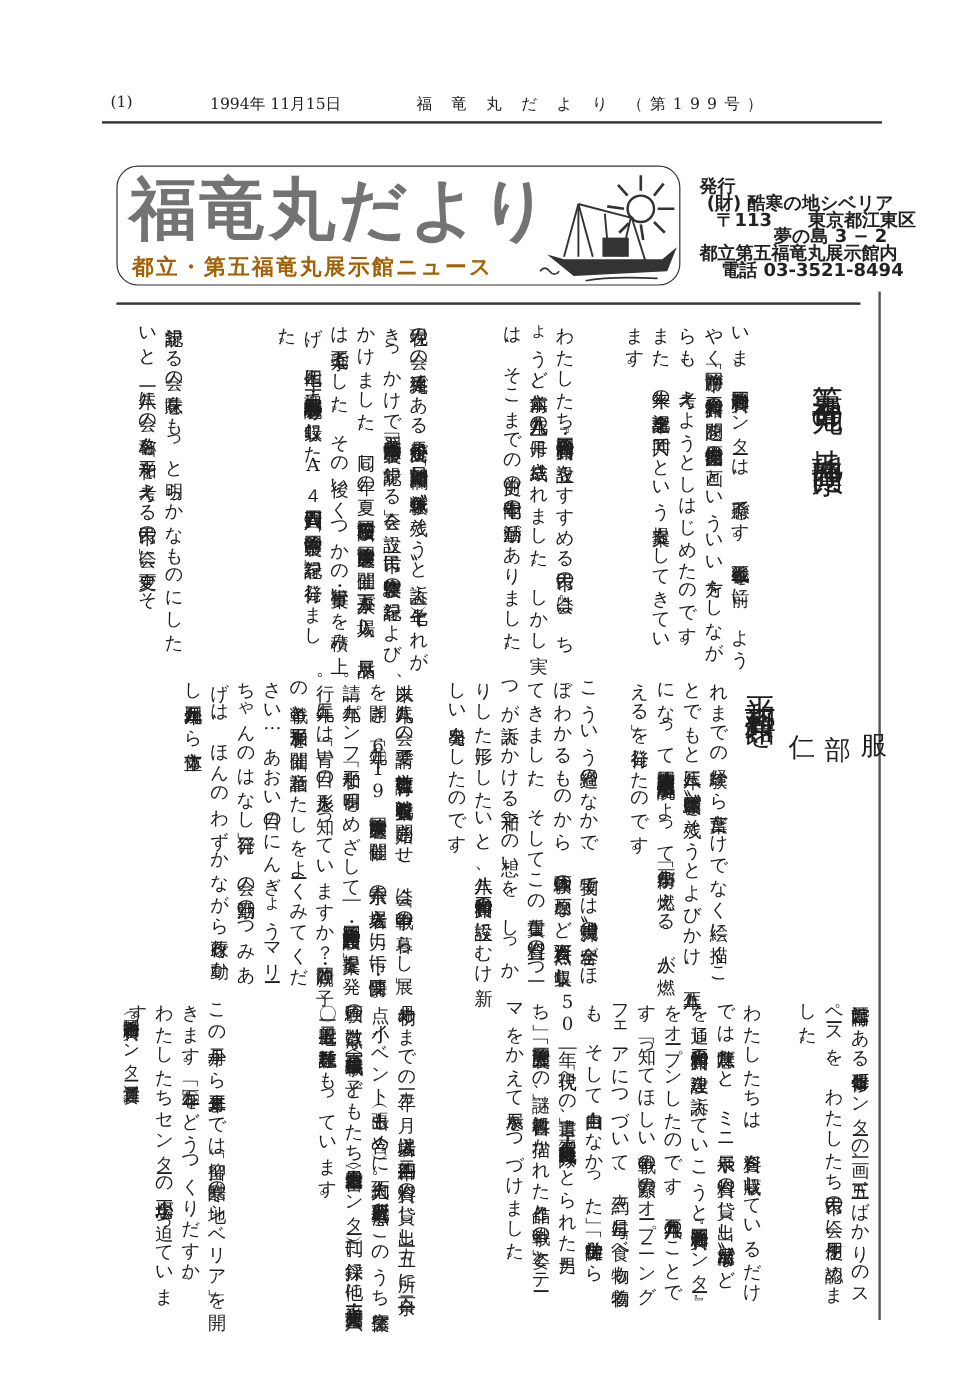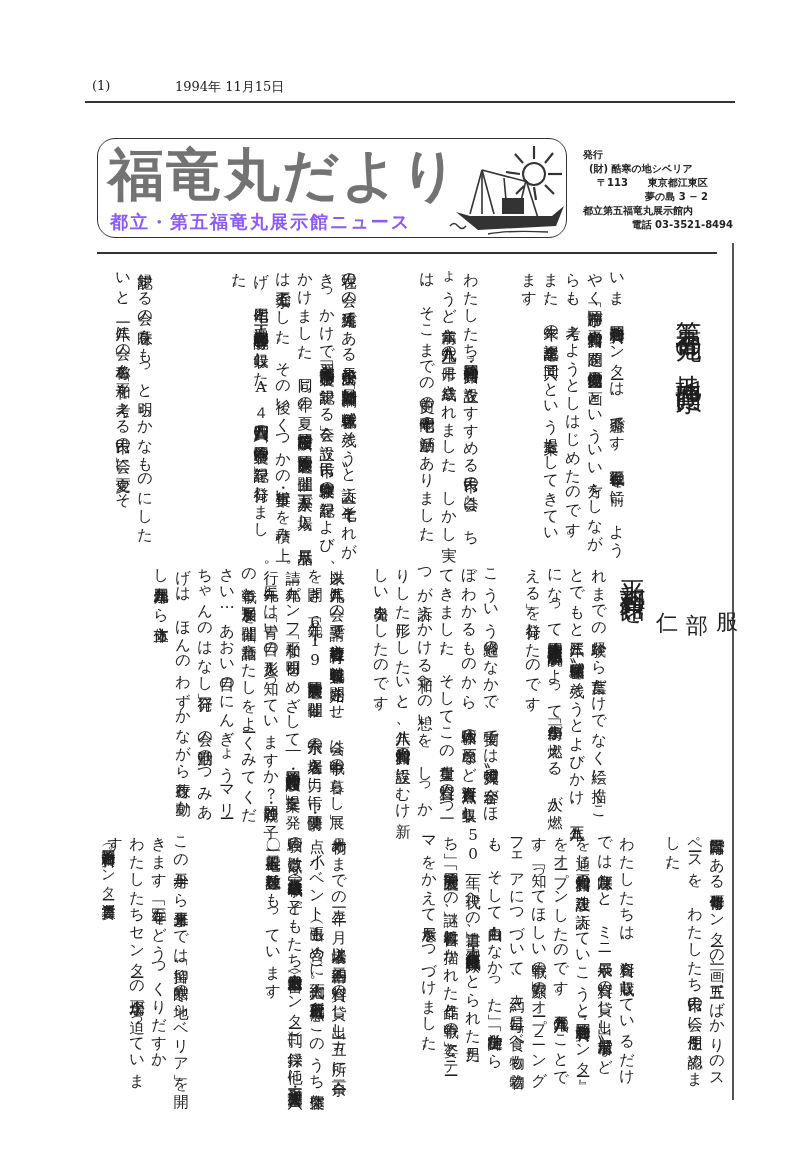--- a/index.html
+++ b/index.html
@@ -20,27 +20,27 @@
     position: absolute; left: 97px; top: 138px; width: 470px; height: 100px;
     border: 1.5px solid #333; border-radius: 18px; box-sizing: border-box;
   }
   .masthead-title {
     position: absolute; left: 108px; top: 142px; font-size: 56px; font-weight: bold;
     letter-spacing: 2px; color: #737373; line-height: 64px;
     font-family: "DejaVu Serif", serif;
   }
   .masthead-sub {
     position: absolute; left: 110px; top: 210px; font-size: 18px; font-weight: bold;
-    letter-spacing: 2px; color: #8b5cf6; font-family: "DejaVu Sans", sans-serif;
+    letter-spacing: 2px; color: #a16207; font-family: "DejaVu Sans", sans-serif;
   }
   .boat-illustration { position: absolute; left: 448px; top: 142px; width: 120px; height: 94px; }
 
   .publisher {
     position: absolute; left: 583px; top: 148px; width: 150px;
-    font-size: 10px; line-height: 14px; font-weight: bold; color: #222;
+    font-size: 15px; line-height: 14px; font-weight: bold; color: #222;
     font-family: "DejaVu Sans", sans-serif;
   }
   .publisher div { white-space: nowrap; }
   .publisher .indent1 { padding-left: 6px; }
   .publisher .indent2 { padding-left: 14px; }
   .publisher .indent3 { padding-left: 62px; }
   .publisher .indent4 { padding-left: 18px; text-align: right; }
 
   .article-top-rule { position: absolute; left: 97px; top: 252px; width: 620px; height: 2px; background: #333; }
   .article-right-rule { position: absolute; left: 732px; top: 243px; width: 2px; height: 857px; background: #555; }
@@ -62,20 +62,21 @@
   .tier1 { top: 262px; height: 290px; }
   .tier2 { top: 558px; height: 258px; }
   .tier3 { top: 826px; height: 258px; }
 </style>
 </head>
 <body>
 
 <div class="running-head">
   <span class="page-no">(1)</span>
   <span class="date">1994年 11月15日</span>
+  <span class="issue">福 竜 丸 だ よ り （第199号）</span>
 </div>
 <div class="head-rule"></div>
 
 <div class="masthead-box"></div>
 <div class="masthead-title">福竜丸だより</div>
 <div class="masthead-sub">都立・第五福竜丸展示館ニュース</div>
 <svg class="boat-illustration" viewBox="0 0 120 94">
 
   <circle cx="86" cy="32" r="11" fill="none" stroke="#333" stroke-width="2"></circle>
   <g stroke="#333" stroke-width="2.2">

